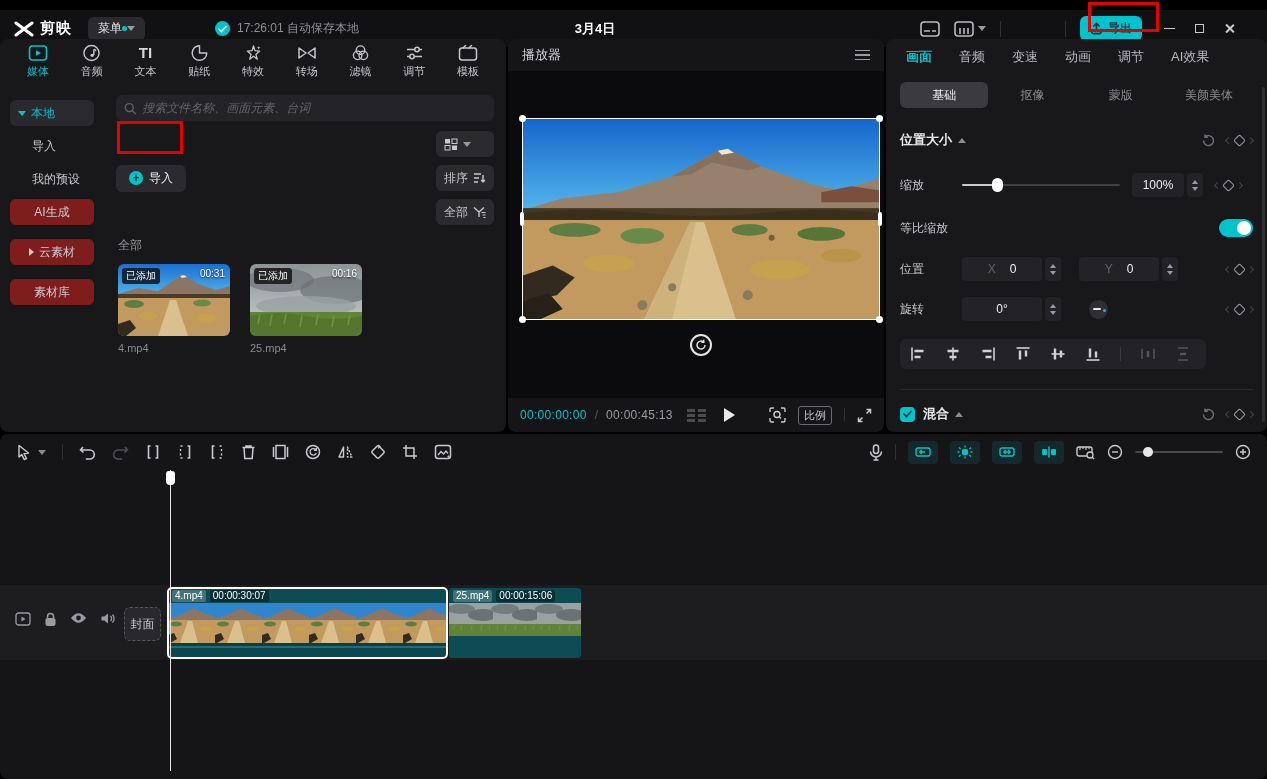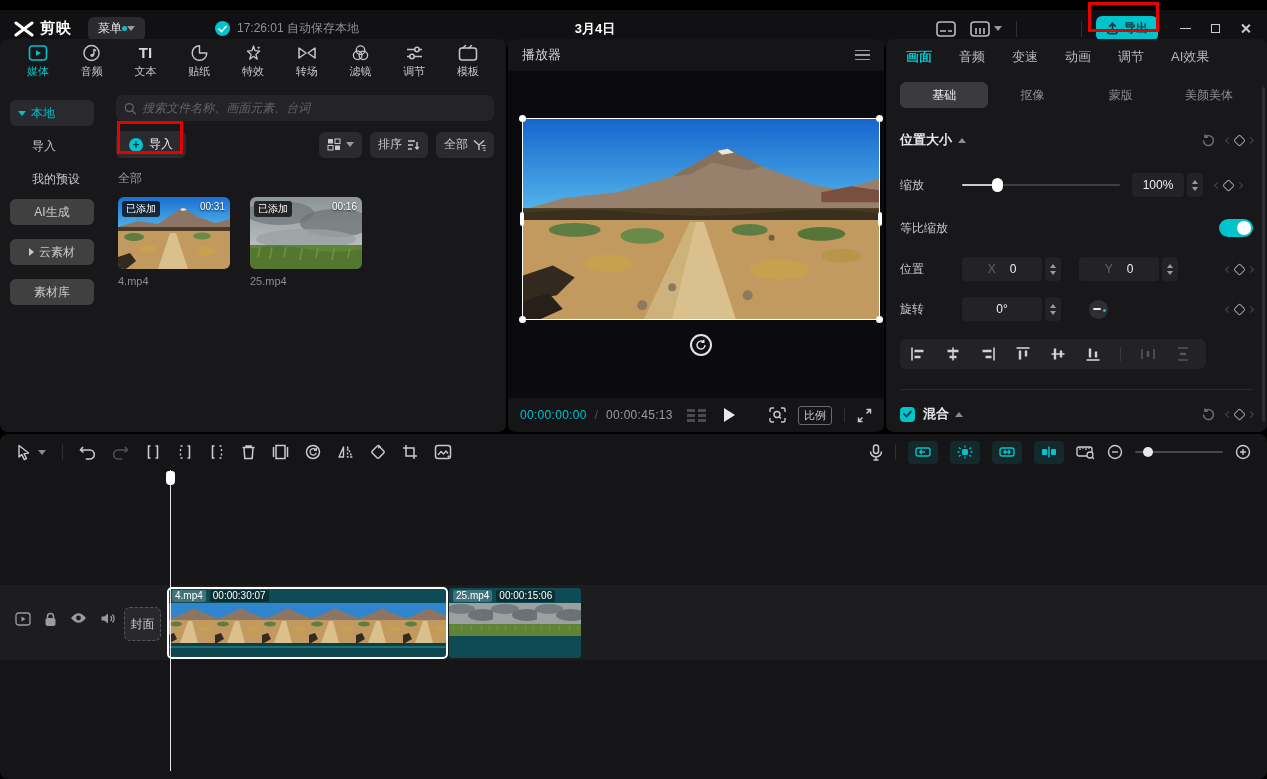--- a/index.html
+++ b/index.html
@@ -11,21 +11,21 @@
   .topbar { position:absolute; top:0; left:0; width:1267px; height:37px; background:#111113; display:flex; align-items:center;margin-top:10px; }
   .logo { display:flex; align-items:center; gap:6px; padding-left:14px; }
   .logo-mark { width:20px; height:16px; }
   .logo-name { font-size:15px; font-weight:bold; color:#fff; letter-spacing:1px; }
   .menu-btn { margin-left:16px; background:#2b2b2f; border-radius:6px; height:24px; display:flex; align-items:center; padding:0 10px; font-size:12px; color:#e8e8ea; cursor:default; }
   .menu-dot { width:5px; height:5px; border-radius:50%; background:#00c3cc; }
   .caret-down { width:0; height:0; border-left:4px solid transparent; border-right:4px solid transparent; border-top:5px solid #9a9aa2; }
   .autosave { margin-left:70px; display:flex; align-items:center; gap:7px; font-size:12px; color:#8f8f97; }
   .check-circle { width:15px; height:15px; border-radius:50%; background:#00c3cc; display:flex; align-items:center; justify-content:center; }
   .proj-title { position:absolute; left:540px; width:110px; text-align:center; font-size:13px; font-weight:bold; color:#fff; }
-  .topbar-right { position:absolute; right:0; top:0; height:37px; display:flex; align-items:center; gap:14px; padding-right:12px;justify-content:space-between; }
+  .topbar-right { position:absolute; right:0; top:0; height:37px; display:flex; align-items:center; gap:14px; padding-right:28px;justify-content:space-between; }
   .tb-icon { color:#b9b9c0; display:flex; align-items:center; }
   .tb-divider { width:1px; height:16px; background:#2e2e33; }
   .export-btn { background:#00c3cc; border-radius:6px; height:25px; display:flex; align-items:center; gap:5px; padding:0 10px; font-size:12px; font-weight:bold; color:#083a3e; }
   .export-btn span { color:#07333a; }
   .win-btns { display:flex; align-items:center; gap:20px; margin-left:8px; padding-right:4px; }
   .win-min { width:11px; height:1.5px; background:#c9c9cf; }
   .win-max { width:9px; height:9px; border:1.5px solid #c9c9cf; }
   .win-close { position:relative; width:11px; height:11px; }
   .win-close::before,.win-close::after { content:""; position:absolute; left:5px; top:0; width:1.5px; height:11px; background:#c9c9cf; }
   .win-close::before { transform:rotate(45deg);} .win-close::after { transform:rotate(-45deg);}
@@ -38,33 +38,33 @@
 
   
   .m-toolbar { height:44px; display:flex; align-items:center; justify-content:space-between; padding:0 16px; }
   .m-tool { display:flex; flex-direction:column; align-items:center; gap:2px; color:#c5c5cb; font-size:11px; width:44px; }
   .m-tool .lbl { white-space:nowrap; }
   .m-tool.active { color:#00c3cc; }
   .m-tool .ti { font-size:15px; font-weight:bold; line-height:18px; color:#d5d5da; }
   .m-body { display:flex; height:349px; }
   .m-side { width:104px; padding-top:10px; }
   .side-item { margin:7px 10px 0 10px; height:26px; display:flex; align-items:center; font-size:12px; color:#c9c9cf; border-radius:6px; padding:0 8px; gap:5px; }
-  .side-item.boxed { background:#404040; justify-content:center; }
+  .side-item.boxed { background:#7f1d1d; justify-content:center; }
   .side-item.active { background:#2a2a2e; color:#00c3cc; }
   .side-item.sub { padding-left:22px; }
   .tri-down { width:0;height:0;border-left:4px solid transparent;border-right:4px solid transparent;border-top:5px solid #00c3cc; }
   .tri-right { width:0;height:0;border-top:4px solid transparent;border-bottom:4px solid transparent;border-left:5px solid #c9c9cf; }
   .m-content { flex:1; position:relative; }
   .search-box { margin:12px 12px 0 12px; height:26px; background:#242428; border-radius:6px; display:flex; align-items:center; gap:6px; padding:0 8px; }
   .search-box input { background:transparent; border:none; outline:none; color:#a0a0a8; font-size:12px; width:100%; font-family:"Liberation Sans",sans-serif;font-style:italic; }
   .search-box input::placeholder { color:#62626a; }
   .import-row { margin:10px 12px 0 12px; display:flex; align-items:center; }
   .import-btn { background:#2b2b2f; border-radius:6px; height:27px; display:flex; align-items:center; gap:6px; padding:0 13px; font-size:12px; color:#f0f0f2; }
   .plus-circle { width:14px; height:14px; border-radius:50%; background:#00c3cc; color:#063337; font-size:12px; line-height:14px; text-align:center; font-weight:bold; }
-  .view-btns { margin-left:auto; display:flex; gap:8px; }
+  .view-btns { margin-left:auto; display:flex; gap:8px;flex-direction:column; }
   .small-btn { background:#2b2b2f; border-radius:6px; height:26px; display:flex; align-items:center; gap:5px; padding:0 8px; font-size:12px; color:#c9c9cf; }
   .group-label { margin:12px 0 0 14px; font-size:12px; color:#9a9aa2; }
   .thumb-row { margin:10px 0 0 14px; display:flex; gap:20px; }
   .thumb-card { width:112px; }
   .thumb { position:relative; width:112px; height:72px; border-radius:6px; overflow:hidden; background:#222; }
   .badge { position:absolute; top:4px; left:4px; background:rgba(10,10,10,.78); color:#fff; font-size:10px; padding:1px 4px; border-radius:3px; }
   .dur { position:absolute; top:4px; right:5px; color:#fff; font-size:10px; text-shadow:0 1px 2px rgba(0,0,0,.8); }
   .thumb-name { margin-top:6px; font-size:11px; color:#8a8a92; }
 
   

